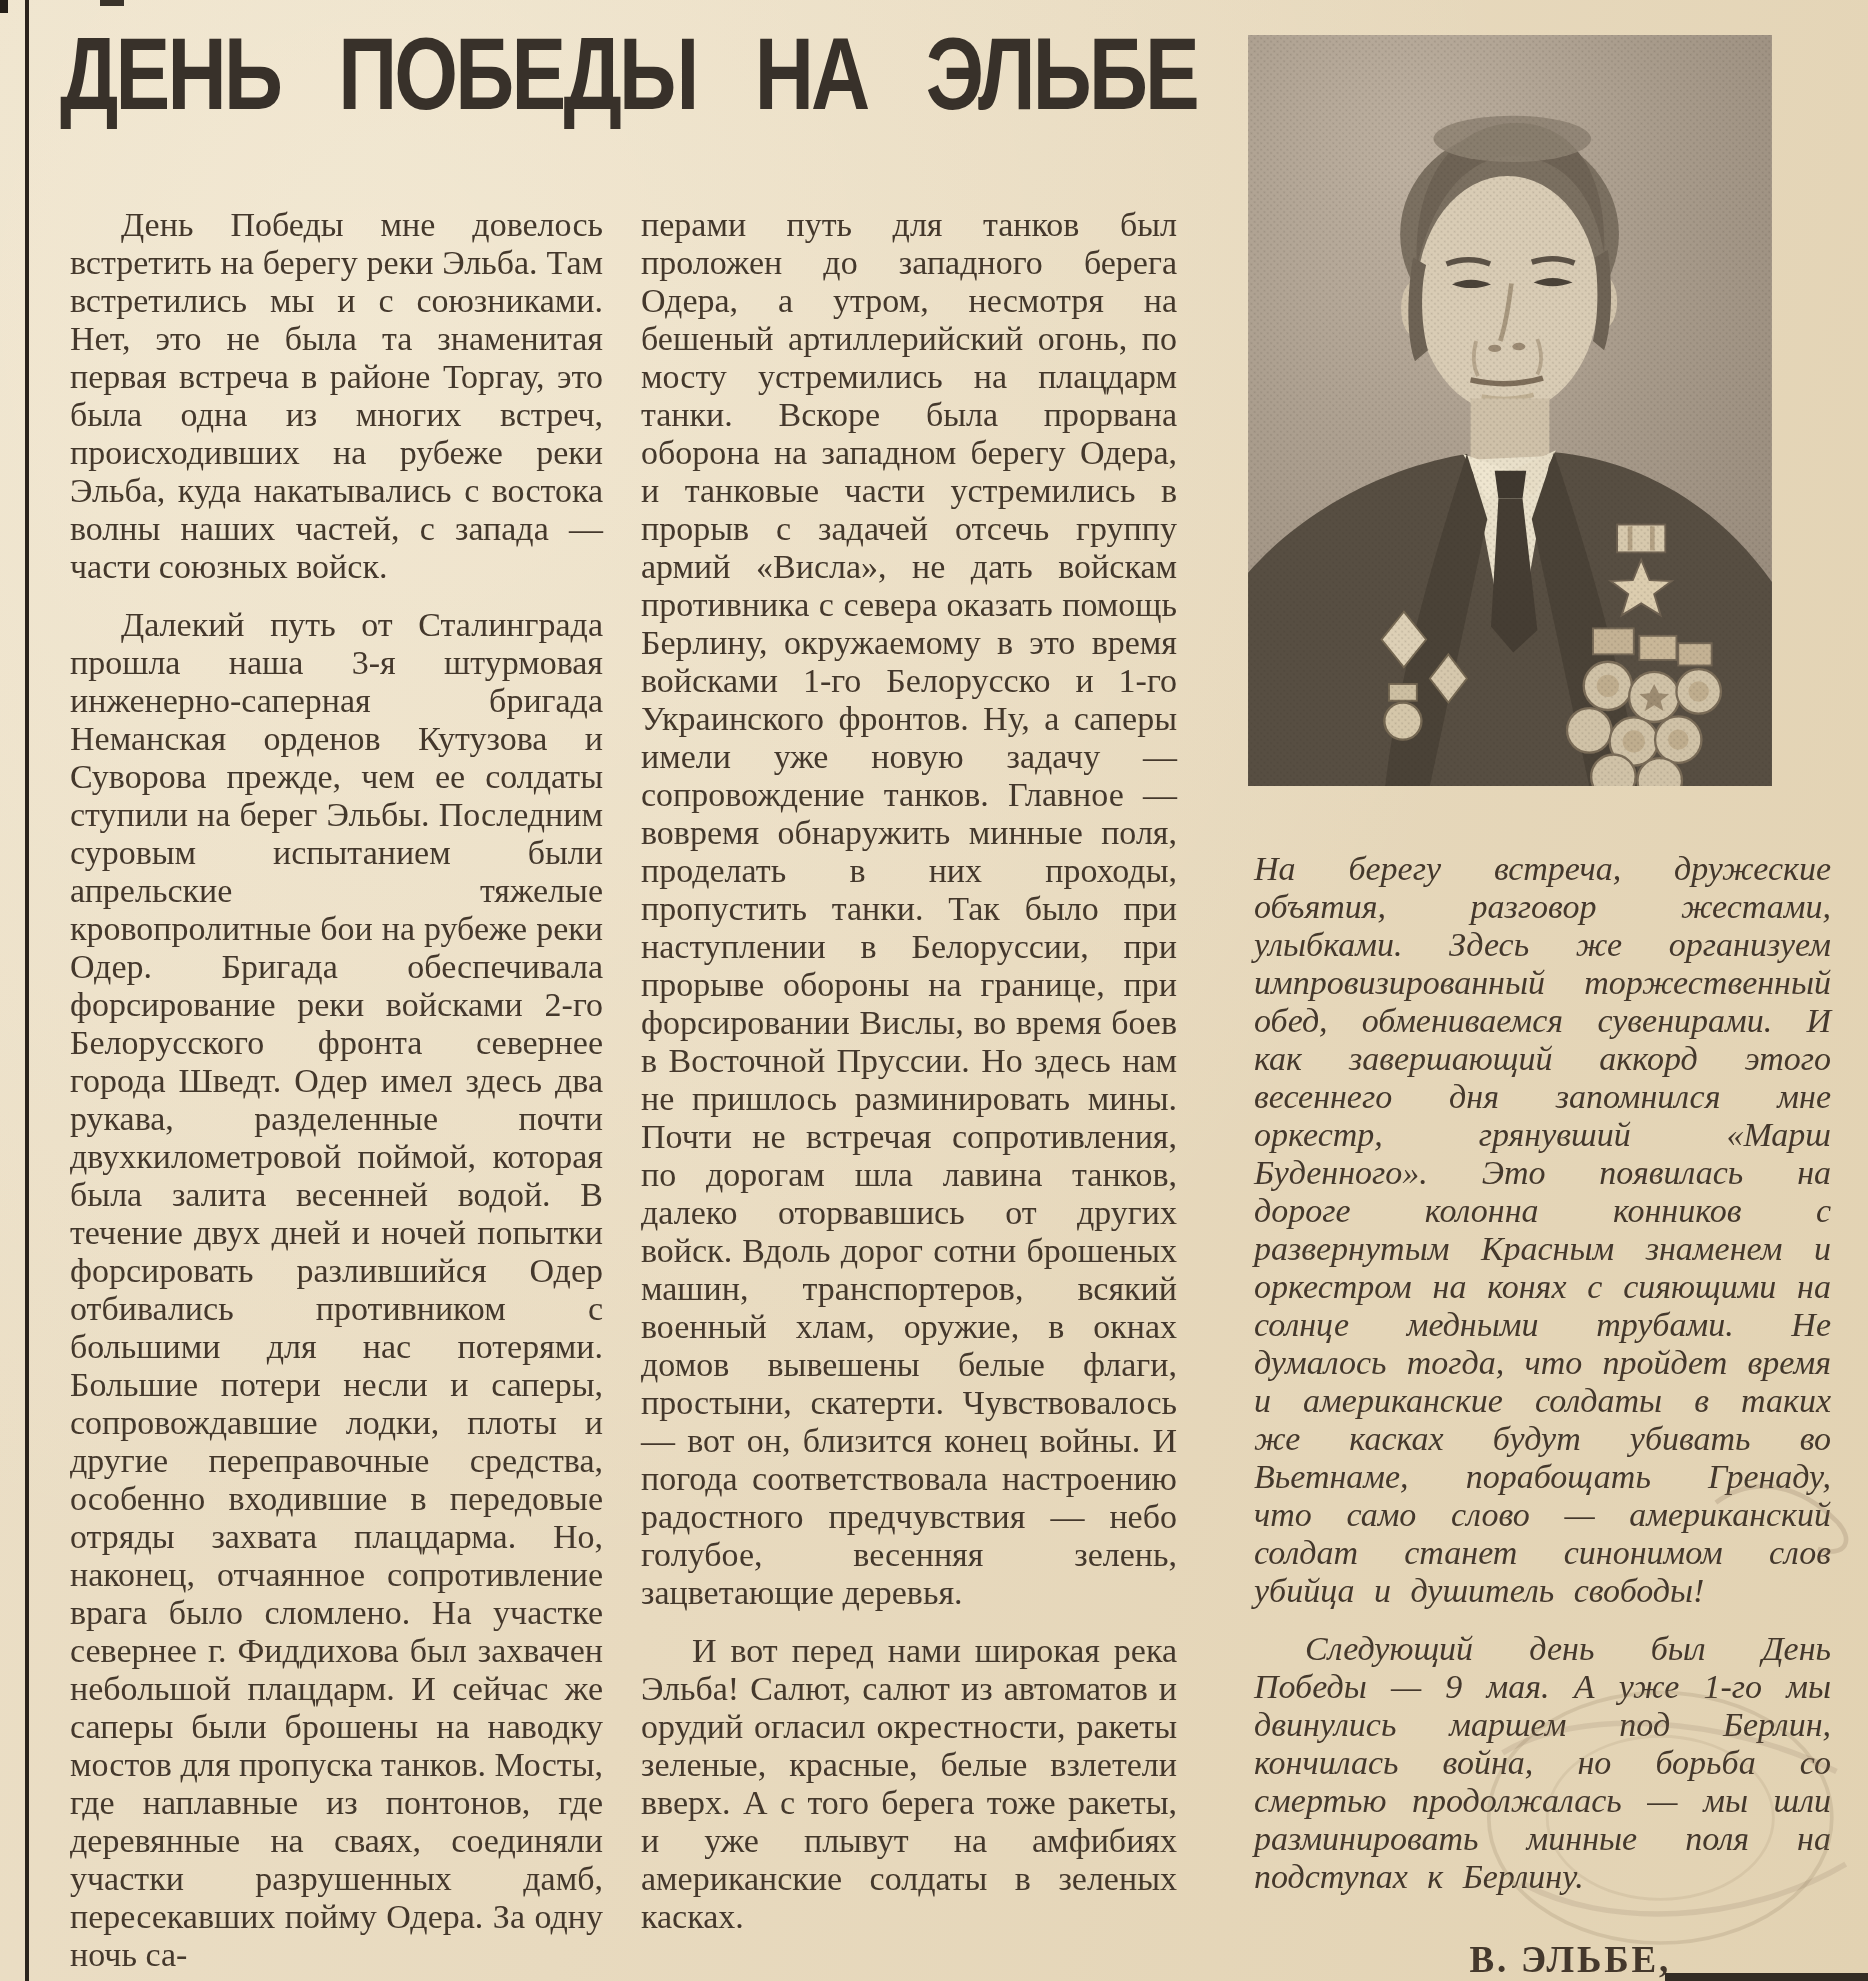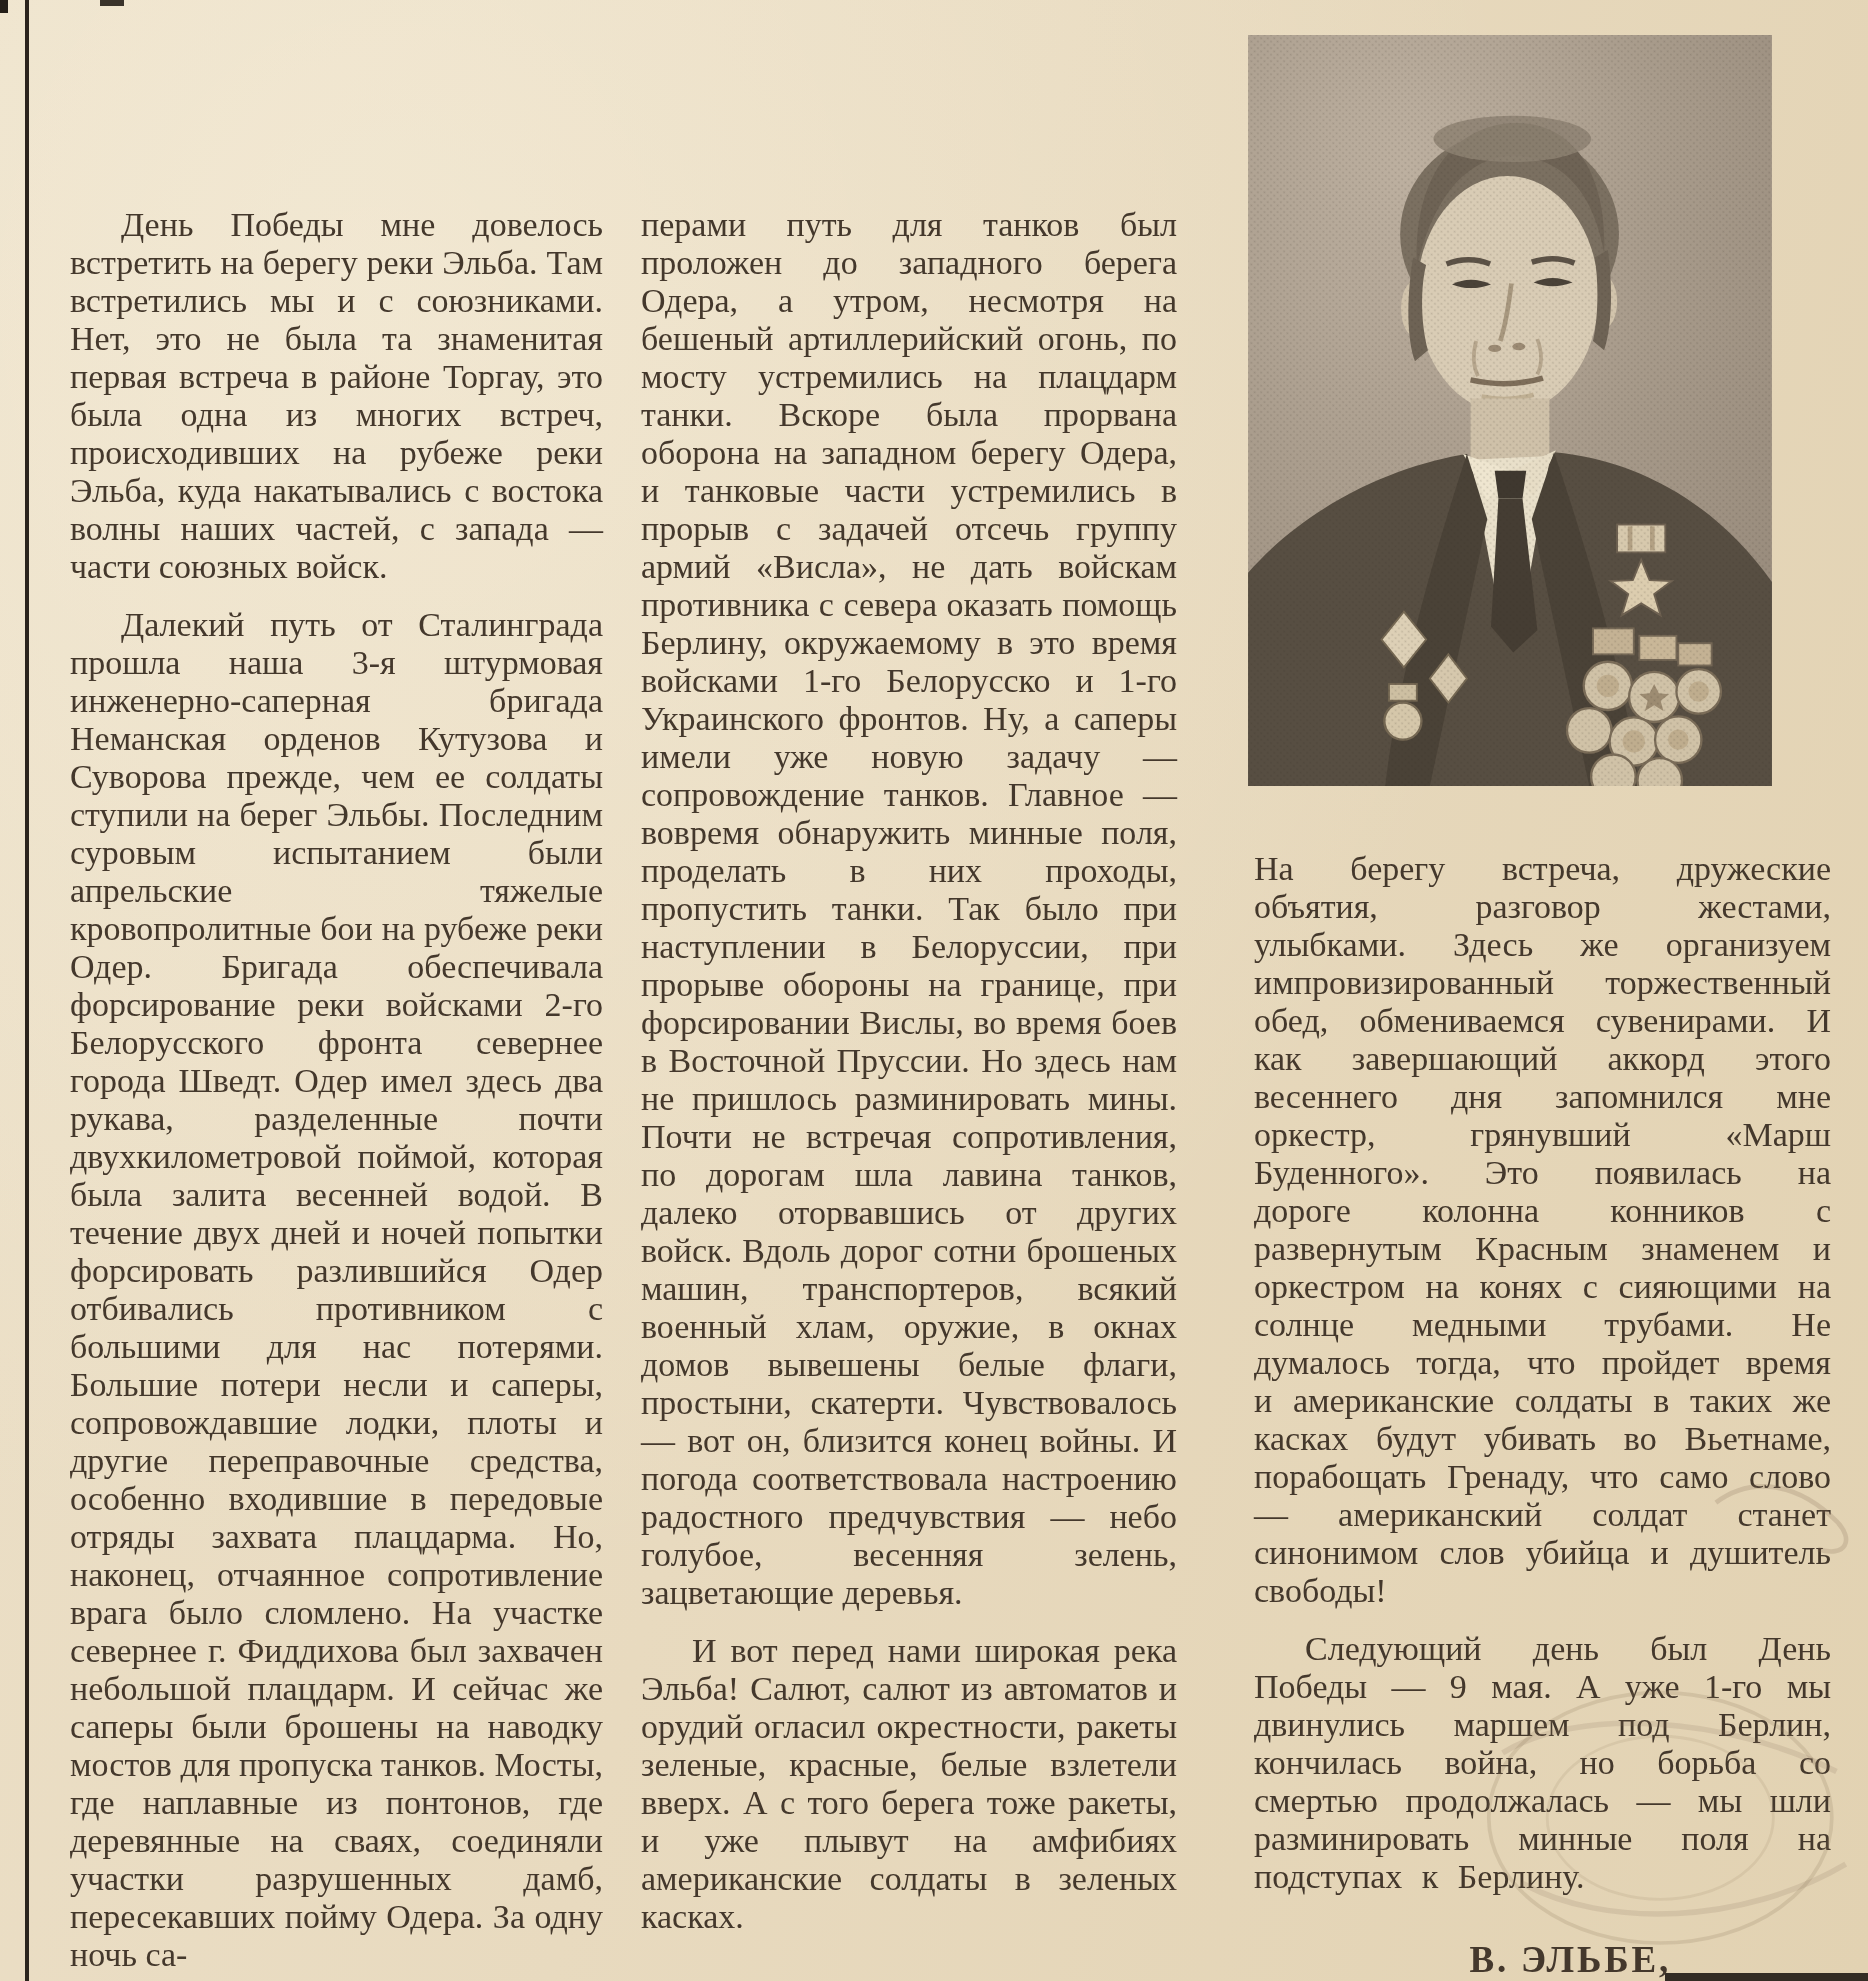--- a/index.html
+++ b/index.html
@@ -29,41 +29,47 @@
   .col{
     position:absolute;top:206px;
     font-size:34px;line-height:38px;
     text-align:justify;
   }
   .col p{margin:0 0 20.4px 0;text-indent:51px;}
   .col p.noindent{text-indent:0;}
   .col1{left:70px;width:533px;}
   .col2{left:641px;width:536px;}
   .col3{left:1254px;top:850px;width:577px;}
-  .col3 p{word-spacing:11px;}
+  .col3 p{word-spacing:11px;font-style:italic;}
 
   .photo{position:absolute;left:1248px;top:35px;width:524px;height:751px;}
   .photo svg{display:block;}
 
   .sig{margin-top:41px;width:445px;font-weight:bold;}
   .sig-name{text-align:right;padding-right:28px;font-size:37px;letter-spacing:2.8px;line-height:45px;}
   .sig-role{text-align:center;font-size:32px;line-height:35px;letter-spacing:0.5px;}
 
   .stamp{position:absolute;left:1447px;top:1447px;width:421px;height:534px;pointer-events:none;}
 </style>
 </head>
 <body>
 
 <div class="page">
 
   <div class="left-rule"></div>
   <div class="scan-artifact-a"></div>
   <div class="scan-artifact-b"></div>
   <div class="bottom-bar"></div>
 
+  <h1 class="headline">
+    <span>ДЕНЬ</span>
+    <span>ПОБЕДЫ</span>
+    <span>НА</span>
+    <span>ЭЛЬБЕ</span>
+  </h1>
 
   <div class="col col1">
     <p>День Победы мне довелось встретить на берегу реки Эльба. Там встретились мы и с союзниками. Нет, это не была та знаменитая первая встреча в районе Торгау, это была одна из многих встреч, происходивших на рубеже реки Эльба, куда накатывались с востока волны наших частей, с запада — части союзных войск.</p>
     <p>Далекий путь от Сталинграда прошла наша 3-я штурмовая инженерно-саперная бригада Неманская орденов Кутузова и Суворова прежде, чем ее солдаты ступили на берег Эльбы. Последним суровым испытанием были апрельские тяжелые кровопролитные бои на рубеже реки Одер. Бригада обеспечивала форсирование реки войсками 2-го Белорусского фронта севернее города Шведт. Одер имел здесь два рукава, разделенные почти двухкилометровой поймой, которая была залита весенней водой. В течение двух дней и ночей попытки форсировать разлившийся Одер отбивались противником с большими для нас потерями. Большие потери несли и саперы, сопровождавшие лодки, плоты и другие переправочные средства, особенно входившие в передовые отряды захвата плацдарма. Но, наконец, отчаянное сопротивление врага было сломлено. На участке севернее г. Фиддихова был захвачен небольшой плацдарм. И сейчас же саперы были брошены на наводку мостов для пропуска танков. Мосты, где наплавные из понтонов, где деревянные на сваях, соединяли участки разрушенных дамб, пересекавших пойму Одера. За одну ночь са-</p>
   </div>
 
   <div class="col col2">
     <p class="noindent">перами путь для танков был проложен до западного берега Одера, а утром, несмотря на бешеный артиллерийский огонь, по мосту устремились на плацдарм танки. Вскоре была прорвана оборона на западном берегу Одера, и танковые части устремились в прорыв с задачей отсечь группу армий «Висла», не дать войскам противника с севера оказать помощь Берлину, окружаемому в это время войсками 1-го Белорусско и 1-го Украинского фронтов. Ну, а саперы имели уже новую задачу — сопровождение танков. Главное — вовремя обнаружить минные поля, проделать в них проходы, пропустить танки. Так было при наступлении в Белоруссии, при прорыве обороны на границе, при форсировании Вислы, во время боев в Восточной Пруссии. Но здесь нам не пришлось разминировать мины. Почти не встречая сопротивления, по дорогам шла лавина танков, далеко оторвавшись от других войск. Вдоль дорог сотни брошеных машин, транспортеров, всякий военный хлам, оружие, в окнах домов вывешены белые флаги, простыни, скатерти. Чувствовалось — вот он, близится конец войны. И погода соответствовала настроению радостного предчувствия — небо голубое, весенняя зелень, зацветающие деревья.</p>
     <p>И вот перед нами широкая река Эльба! Салют, салют из автоматов и орудий огласил окрестности, ракеты зеленые, красные, белые взлетели вверх. А с того берега тоже ракеты, и уже плывут на амфибиях американские солдаты в зеленых касках.</p>
   </div>

